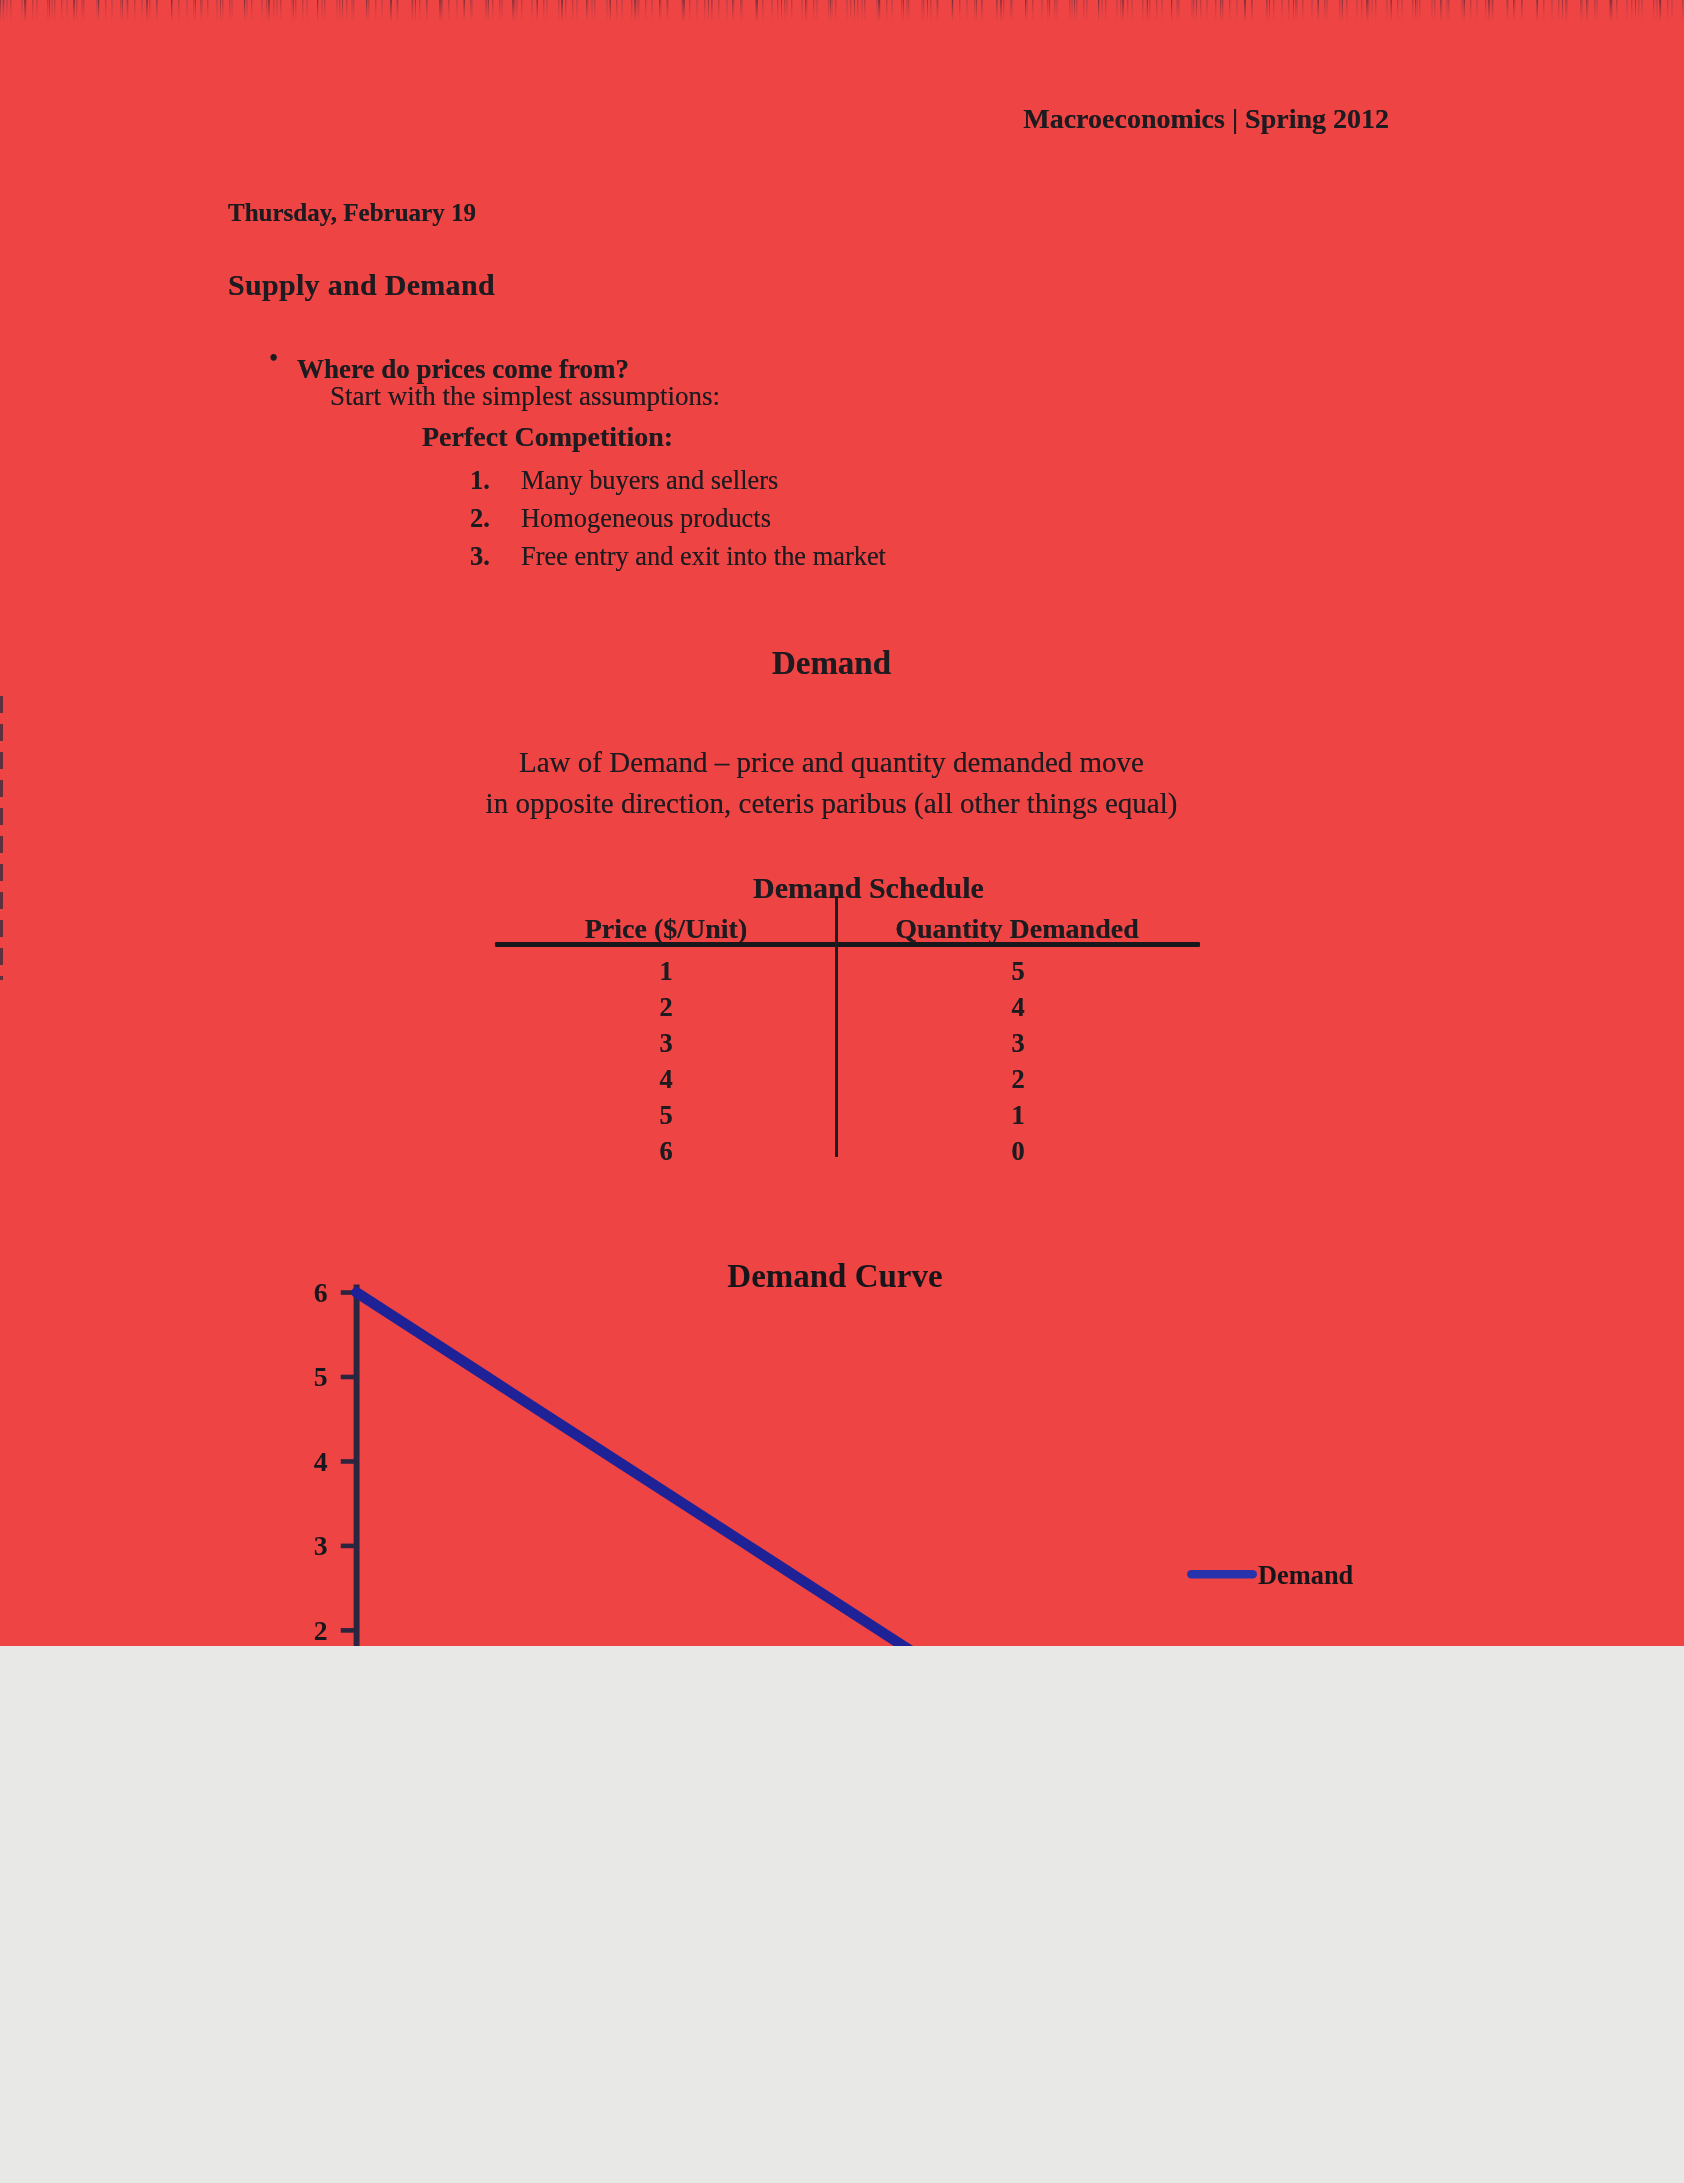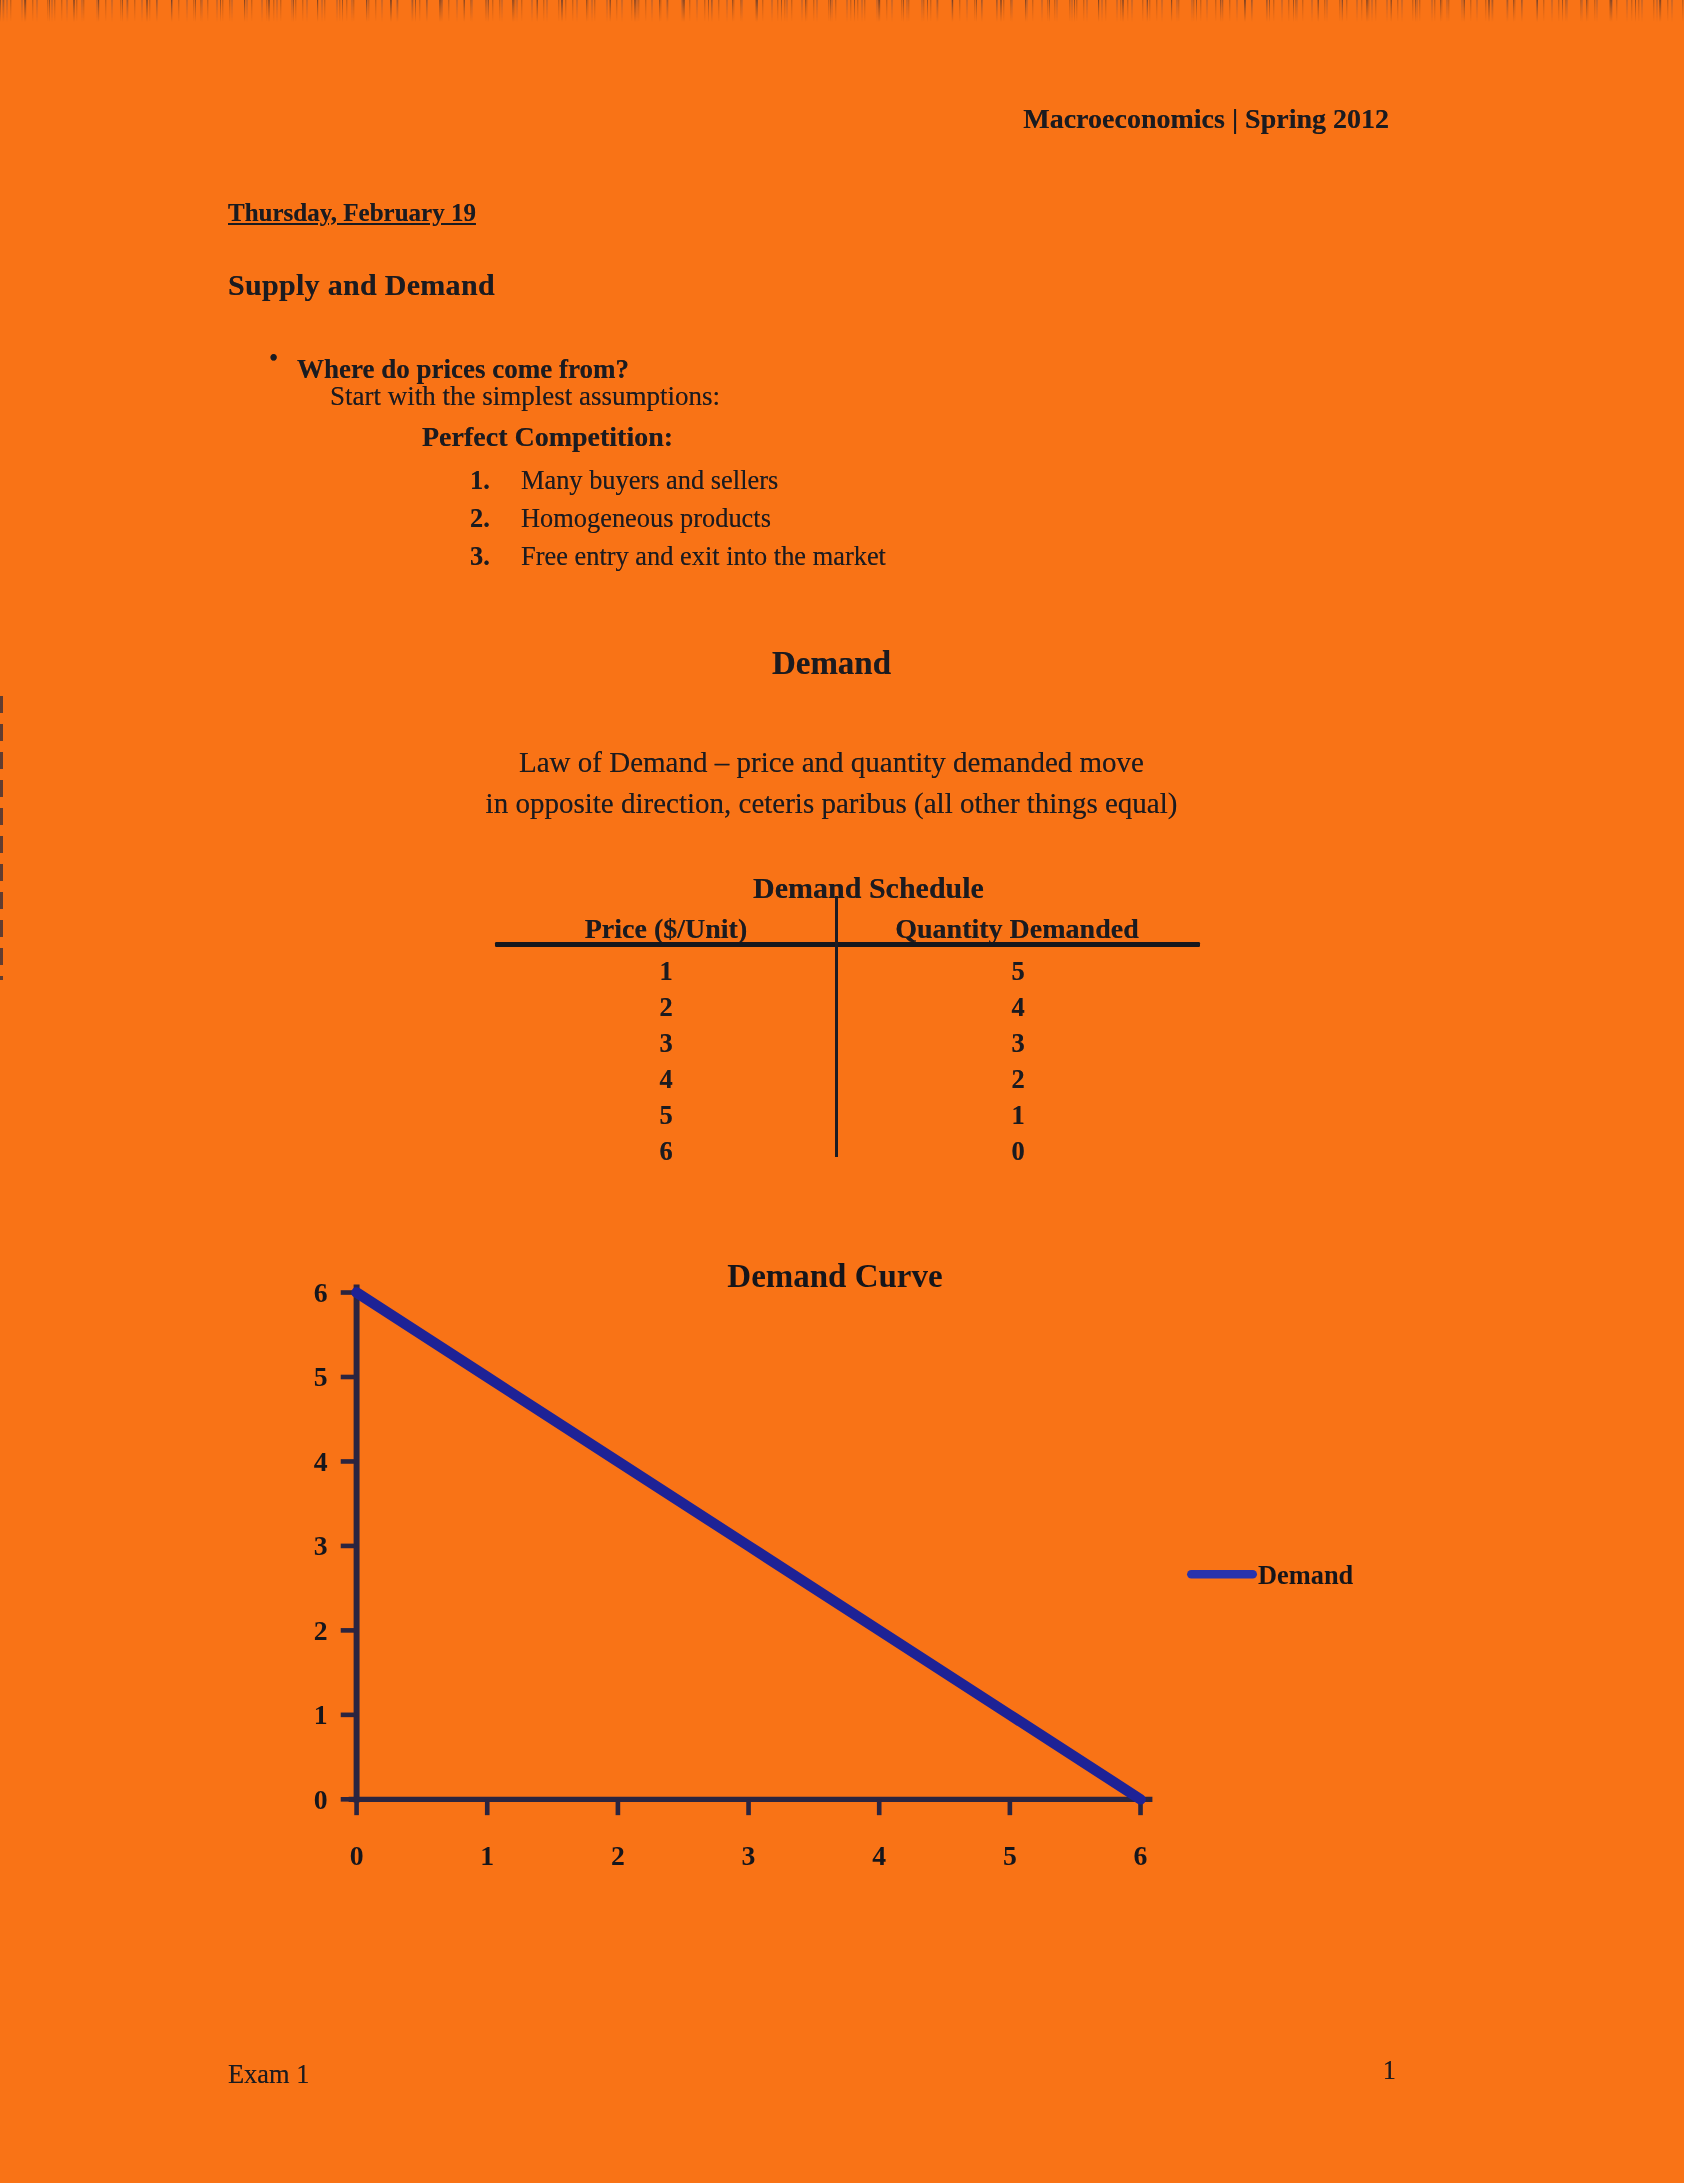--- a/index.html
+++ b/index.html
@@ -1,19 +1,19 @@
 <!DOCTYPE html>
 <html style="font-size:10.6px"><head>
 <meta charset="utf-8">
 <style>
   html,body{margin:0;padding:0;background:#e8e8e6;}
   .page{
     position:relative;
-    width:1684px;height:2183px;
-    background:#f97316;
+    width:1684px;height:1646px;
+    background:#ef4444;
     overflow:hidden;
     font-family:"Liberation Serif","DejaVu Serif",serif;
     color:#1b1b20;
   }
   .ink{text-shadow:0 0 0.4px rgba(22,22,28,0.55);}
   .abs{position:absolute;}
 
   
   .scan-top{
     position:absolute;top:0;left:0;width:1684px;height:22.4px;
@@ -26,21 +26,21 @@
             mask-image:linear-gradient(180deg,#000 0%,rgba(0,0,0,.55) 40%,transparent 100%);
     opacity:.8;
   }
   .scan-left{
     position:absolute;left:0;top:696px;width:2.6px;height:284px;
     background:repeating-linear-gradient(180deg, rgba(40,40,58,.85) 0 17px, transparent 17px 28px);
     opacity:.85;
   }
 
   .course-header{top:103px;right:295px;font-size:28px;font-weight:700;}
-  .date-line{top:199px;left:228px;font-size:25px;font-weight:700;text-decoration:underline;}
+  .date-line{top:199px;left:228px;font-size:25px;font-weight:700;}
   .section-title{top:268px;left:228px;font-size:30px;font-weight:700;letter-spacing:0.3px;}
 
   .bullet-glyph{top:343px;left:269px;font-size:26.4px;}
   .intro-question{top:341px;left:297px;font-size:27px;font-weight:700;margin-top:13px;}
   .intro-leadin{top:381px;left:330px;font-size:27px;font-weight:400;}
   .intro-subheading{top:421px;left:422px;font-size:28px;font-weight:700;}
   .num-item{font-size:26.4px;}
   .num-item .num{position:absolute;left:470px;font-weight:700;}
   .num-item .txt{position:absolute;left:521px;font-weight:400;}
 

